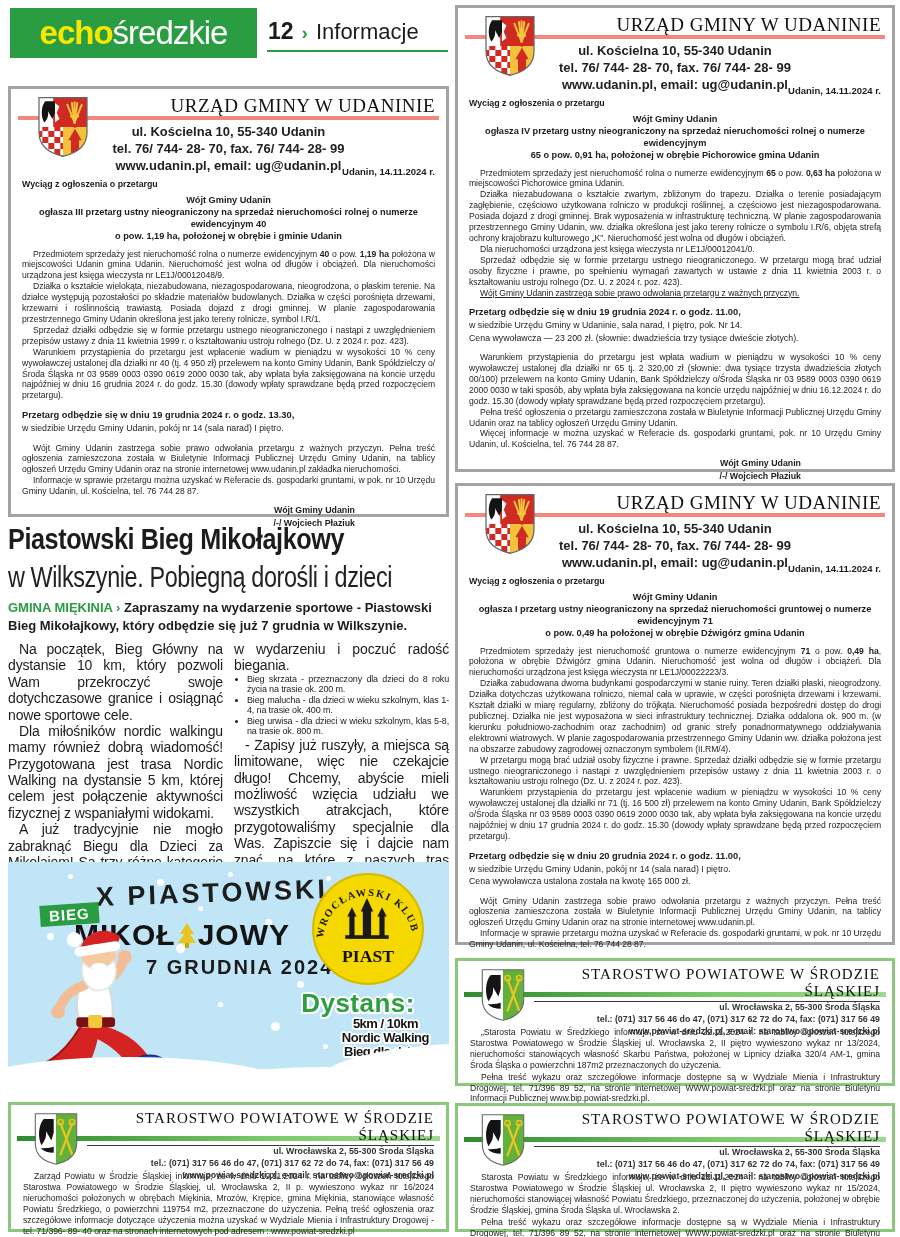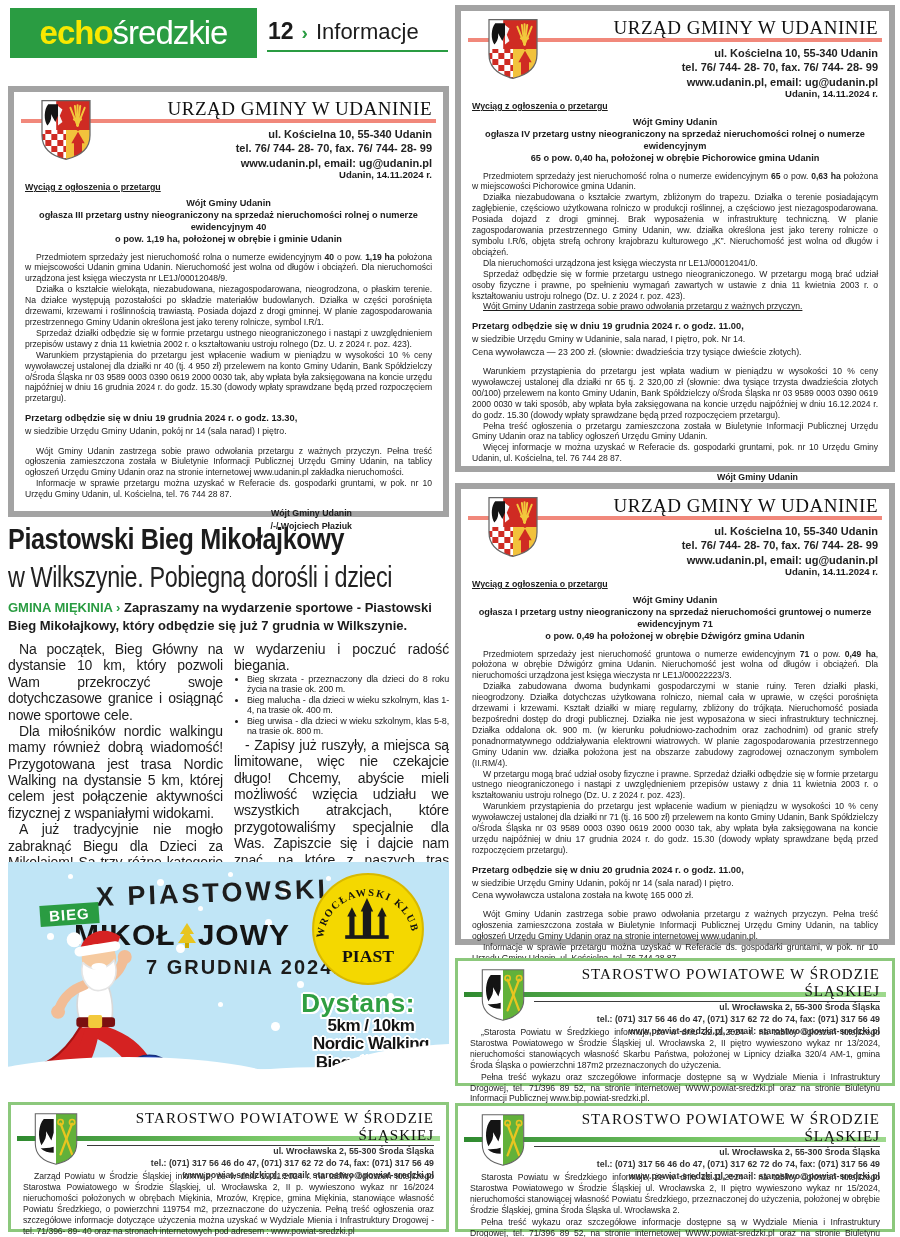--- a/index.html
+++ b/index.html
@@ -9,31 +9,31 @@
   .masthead-logo{position:absolute;left:10px;top:8px;width:247px;height:50px;background:#2a9c42;
     display:flex;align-items:center;justify-content:center;}
   .masthead-logo .p1{color:#f8e800;font-weight:bold;font-size:33px;letter-spacing:-1px;}
   .masthead-logo .p2{color:#fff;font-size:33px;letter-spacing:-1px;}
   .masthead-info{position:absolute;left:268px;top:18px;font-size:22px;display:flex;gap:8px;align-items:baseline;}
   .masthead-info .num{font-weight:bold;font-size:23px;}
   .masthead-info .sep{color:#2a9c42;font-weight:bold;font-size:19px;}
   .masthead-rule{position:absolute;left:267px;top:50px;width:181px;height:2px;background:#2a9c42;}
   
   .notice{position:absolute;background:#fff;box-sizing:border-box;padding:6px 11px;}
-  .red{border:6px solid #a3a3a3;}
+  .red{border:3px solid #a3a3a3;}
   .green{border:3px solid #8cc87c;}
   .u-head{position:relative;height:66px;}
   .u-line{position:absolute;left:-4px;right:-4px;top:21px;height:4px;background:#f1887b;}
   .u-crest{position:absolute;left:14px;top:0;width:54px;height:64px;z-index:2;}
   .u-org{position:relative;z-index:1;text-align:right;font-family:"Liberation Serif",serif;
          font-size:19px;letter-spacing:.5px;color:#111;}
-  .u-addr{text-align:right;font-size:11px;font-weight:bold;line-height:1.3;color:#222;}
+  .u-addr{text-align:center;font-size:13px;font-weight:bold;line-height:1.3;color:#222;}
   .u-addrs{margin-top:7px;}
   .u-date{text-align:right;font-size:9.5px;font-weight:bold;margin-top:5px;}
-  .u-intro{font-size:8.8px;font-weight:bold;margin-top:2px;text-decoration:underline;}
+  .u-intro{font-size:8.8px;font-weight:bold;margin-top:2px;}
   .n-title{text-align:center;font-weight:bold;font-size:9.2px;line-height:1.32;margin:5px 0 6px;}
   .notice p{font-size:8.6px;line-height:1.27;text-align:justify;text-indent:11px;margin:0;
             letter-spacing:-.05px;color:#1e1e1e;}
   .notice p.u{text-decoration:underline;}
   .auction{margin:8px 0;font-size:8.8px;line-height:1.4;}
   .auction .a1{font-weight:bold;font-size:9.3px;}
   .sig{text-align:right;padding-right:80px;font-size:8.8px;font-weight:bold;line-height:1.45;margin-top:7px;}
   
   .s-head{position:relative;height:60px;}
   .s-line{position:absolute;left:-6px;right:-6px;top:26px;height:5px;
@@ -69,21 +69,21 @@
   .pl1{position:absolute;left:88px;top:16px;font-size:27px;font-weight:bold;letter-spacing:3px;
        color:#1d1d1d;transform:rotate(-2deg);}
   .pbieg{position:absolute;left:32px;top:42px;background:#2a9c42;color:#fff;font-weight:bold;
          font-size:15px;padding:2px 9px;transform:rotate(-4deg);letter-spacing:1px;}
   .pmik{position:absolute;left:66px;top:56px;font-size:30px;font-weight:bold;letter-spacing:1px;
         color:#141414;display:flex;align-items:center;}
   .pdate{position:absolute;left:138px;top:94px;font-size:20px;font-weight:bold;letter-spacing:2px;color:#1b1b1b;}
   .badge{position:absolute;right:24px;top:10px;width:114px;height:114px;}
   .pdys{position:absolute;right:34px;top:126px;font-size:26px;font-weight:bold;color:#2f9e41;letter-spacing:.5px;
     text-shadow:-2px 0 #fff,2px 0 #fff,0 -2px #fff,0 2px #fff,-1.5px -1.5px #fff,1.5px 1.5px #fff,-1.5px 1.5px #fff,1.5px -1.5px #fff;}
-  .pdist{position:absolute;right:20px;top:155px;text-align:center;font-size:17px;font-weight:bold;
+  .pdist{position:absolute;right:20px;top:155px;text-align:center;font-size:13px;font-weight:bold;
     line-height:1.08;color:#141414;letter-spacing:-.5px;
     text-shadow:-2px 0 #fff,2px 0 #fff,0 -2px #fff,0 2px #fff,-1.5px -1.5px #fff,1.5px 1.5px #fff,-1.5px 1.5px #fff,1.5px -1.5px #fff;}
   .santa{position:absolute;left:2px;top:52px;width:180px;height:172px;}
   .snowbank{position:absolute;bottom:-30px;left:-40px;width:320px;height:58px;background:#fff;border-radius:50%;
     box-shadow:200px 10px 0 0 #fff,360px -4px 0 10px #fff,120px 16px 0 4px #fff;}
   .tree{width:20px;height:27px;margin:0 1px;}
 </style>
 </head>
 <body>
 
@@ -166,21 +166,21 @@
     </div>
     <div class="u-date">Udanin, 14.11.2024 r.</div>
     <div class="u-intro">Wyciąg z ogłoszenia o przetargu</div>
     <div class="n-title">
       <div>Wójt Gminy Udanin</div>
       <div>ogłasza III przetarg ustny nieograniczony na sprzedaż nieruchomości rolnej o numerze ewidencyjnym 40</div>
       <div>o pow. 1,19 ha, położonej w obrębie i gminie Udanin</div>
     </div>
     <p>Przedmiotem sprzedaży jest nieruchomość rolna o numerze ewidencyjnym <b>40</b> o pow. <b>1,19 ha</b> położona w miejscowości Udanin gmina Udanin. Nieruchomość jest wolna od długów i obciążeń. Dla nieruchomości urządzona jest księga wieczysta nr LE1J/00012048/9.</p>
     <p>Działka o kształcie wielokąta, niezabudowana, niezagospodarowana, nieogrodzona, o płaskim terenie. Na działce występują pozostałości po składzie materiałów budowlanych. Działka w części porośnięta drzewami, krzewami i roślinnością trawiastą. Posiada dojazd z drogi gminnej. W planie zagospodarowania przestrzennego Gminy Udanin określona jest jako tereny rolnicze, symbol I.R/1.</p>
-    <p>Sprzedaż działki odbędzie się w formie przetargu ustnego nieograniczonego i nastąpi z uwzględnieniem przepisów ustawy z dnia 11 kwietnia 2002 r. o kształtowaniu ustroju rolnego (Dz. U. z 2024 r. poz. 423).</p>
+    <p>Sprzedaż działki odbędzie się w formie przetargu ustnego nieograniczonego i nastąpi z uwzględnieniem przepisów ustawy z dnia 11 kwietnia 1999 r. o kształtowaniu ustroju rolnego (Dz. U. z 2024 r. poz. 423).</p>
     <p>Warunkiem przystąpienia do przetargu jest wpłacenie wadium w pieniądzu w wysokości 10 % ceny wywoławczej ustalonej dla działki nr 40 (tj. 4 950 zł) przelewem na konto Gminy Udanin, Bank Spółdzielczy o/Środa Śląska nr 03 9589 0003 0390 0619 2000 0030 tak, aby wpłata była zaksięgowana na koncie urzędu najpóźniej w dniu 16 grudnia 2024 r. do godz. 15.30 (dowody wpłaty sprawdzane będą przed rozpoczęciem przetargu).</p>
     <div class="auction">
       <div class="a1">Przetarg odbędzie się w dniu  19 grudnia 2024 r. o godz. 13.30,</div>
       <div>w siedzibie Urzędu Gminy Udanin, pokój nr 14 (sala narad) I piętro.</div>
     </div>
     <p>Wójt Gminy Udanin zastrzega sobie prawo odwołania przetargu z ważnych przyczyn. Pełna treść ogłoszenia zamieszczona została w Biuletynie Informacji Publicznej Urzędu Gminy Udanin, na tablicy ogłoszeń Urzędu Gminy Udanin oraz na stronie internetowej www.udanin.pl zakładka nieruchomości.</p>
     <p>Informacje w sprawie przetargu można uzyskać w Referacie ds. gospodarki gruntami, w pok. nr 10 Urzędu Gminy Udanin, ul. Kościelna, tel. 76 744 28 87.</p>
     <div class="sig">
       <div>Wójt Gminy Udanin</div>
       <div>/-/ Wojciech Płaziuk</div>
@@ -304,21 +304,21 @@
         <div class="u-addr">ul. Kościelna 10, 55-340 Udanin</div>
         <div class="u-addr">tel. 76/ 744- 28- 70, fax. 76/ 744- 28- 99</div>
         <div class="u-addr">www.udanin.pl, email: ug@udanin.pl</div>
       </div>
     </div>
     <div class="u-date">Udanin, 14.11.2024 r.</div>
     <div class="u-intro">Wyciąg z ogłoszenia o przetargu</div>
     <div class="n-title">
       <div>Wójt Gminy Udanin</div>
       <div>ogłasza IV przetarg ustny nieograniczony na sprzedaż nieruchomości rolnej o numerze ewidencyjnym</div>
-      <div>65 o pow. 0,40 ha, położonej w obrębie Pichorowice gmina Udanin</div>
+      <div>65 o pow. 0,91 ha, położonej w obrębie Pichorowice gmina Udanin</div>
     </div>
     <p>Przedmiotem sprzedaży jest nieruchomość rolna o numerze ewidencyjnym <b>65</b> o pow. <b>0,63 ha</b> położona w miejscowości Pichorowice gmina Udanin.</p>
     <p>Działka niezabudowana o kształcie zwartym, zbliżonym do trapezu. Działka o terenie posiadającym zagłębienie, częściowo użytkowana rolniczo w produkcji roślinnej, a częściowo jest niezagospodarowana. Posiada dojazd z drogi gminnej. Brak wyposażenia w infrastrukturę techniczną. W planie zagospodarowania przestrzennego Gminy Udanin, ww. działka określona jest jako tereny rolnicze o symbolu I.R/6, objęta strefą ochrony krajobrazu kulturowego „K”. Nieruchomość jest wolna od długów i obciążeń.</p>
     <p>Dla nieruchomości urządzona jest księga wieczysta nr LE1J/00012041/0.</p>
     <p>Sprzedaż odbędzie się w formie przetargu ustnego nieograniczonego. W przetargu mogą brać udział osoby fizyczne i prawne, po spełnieniu wymagań zawartych w ustawie z dnia 11 kwietnia 2003 r. o kształtowaniu ustroju rolnego (Dz. U. z 2024 r. poz. 423).</p>
     <p class="u">Wójt Gminy Udanin zastrzega sobie prawo odwołania przetargu z ważnych przyczyn.</p>
     <div class="auction">
       <div class="a1">Przetarg odbędzie się w dniu  19 grudnia 2024 r. o godz. 11.00,</div>
       <div>w siedzibie Urzędu Gminy w Udaninie, sala narad, I piętro, pok. Nr 14.</div>
       <div>Cena wywoławcza — 23 200 zł. (słownie: dwadzieścia trzy tysiące dwieście złotych).</div>

